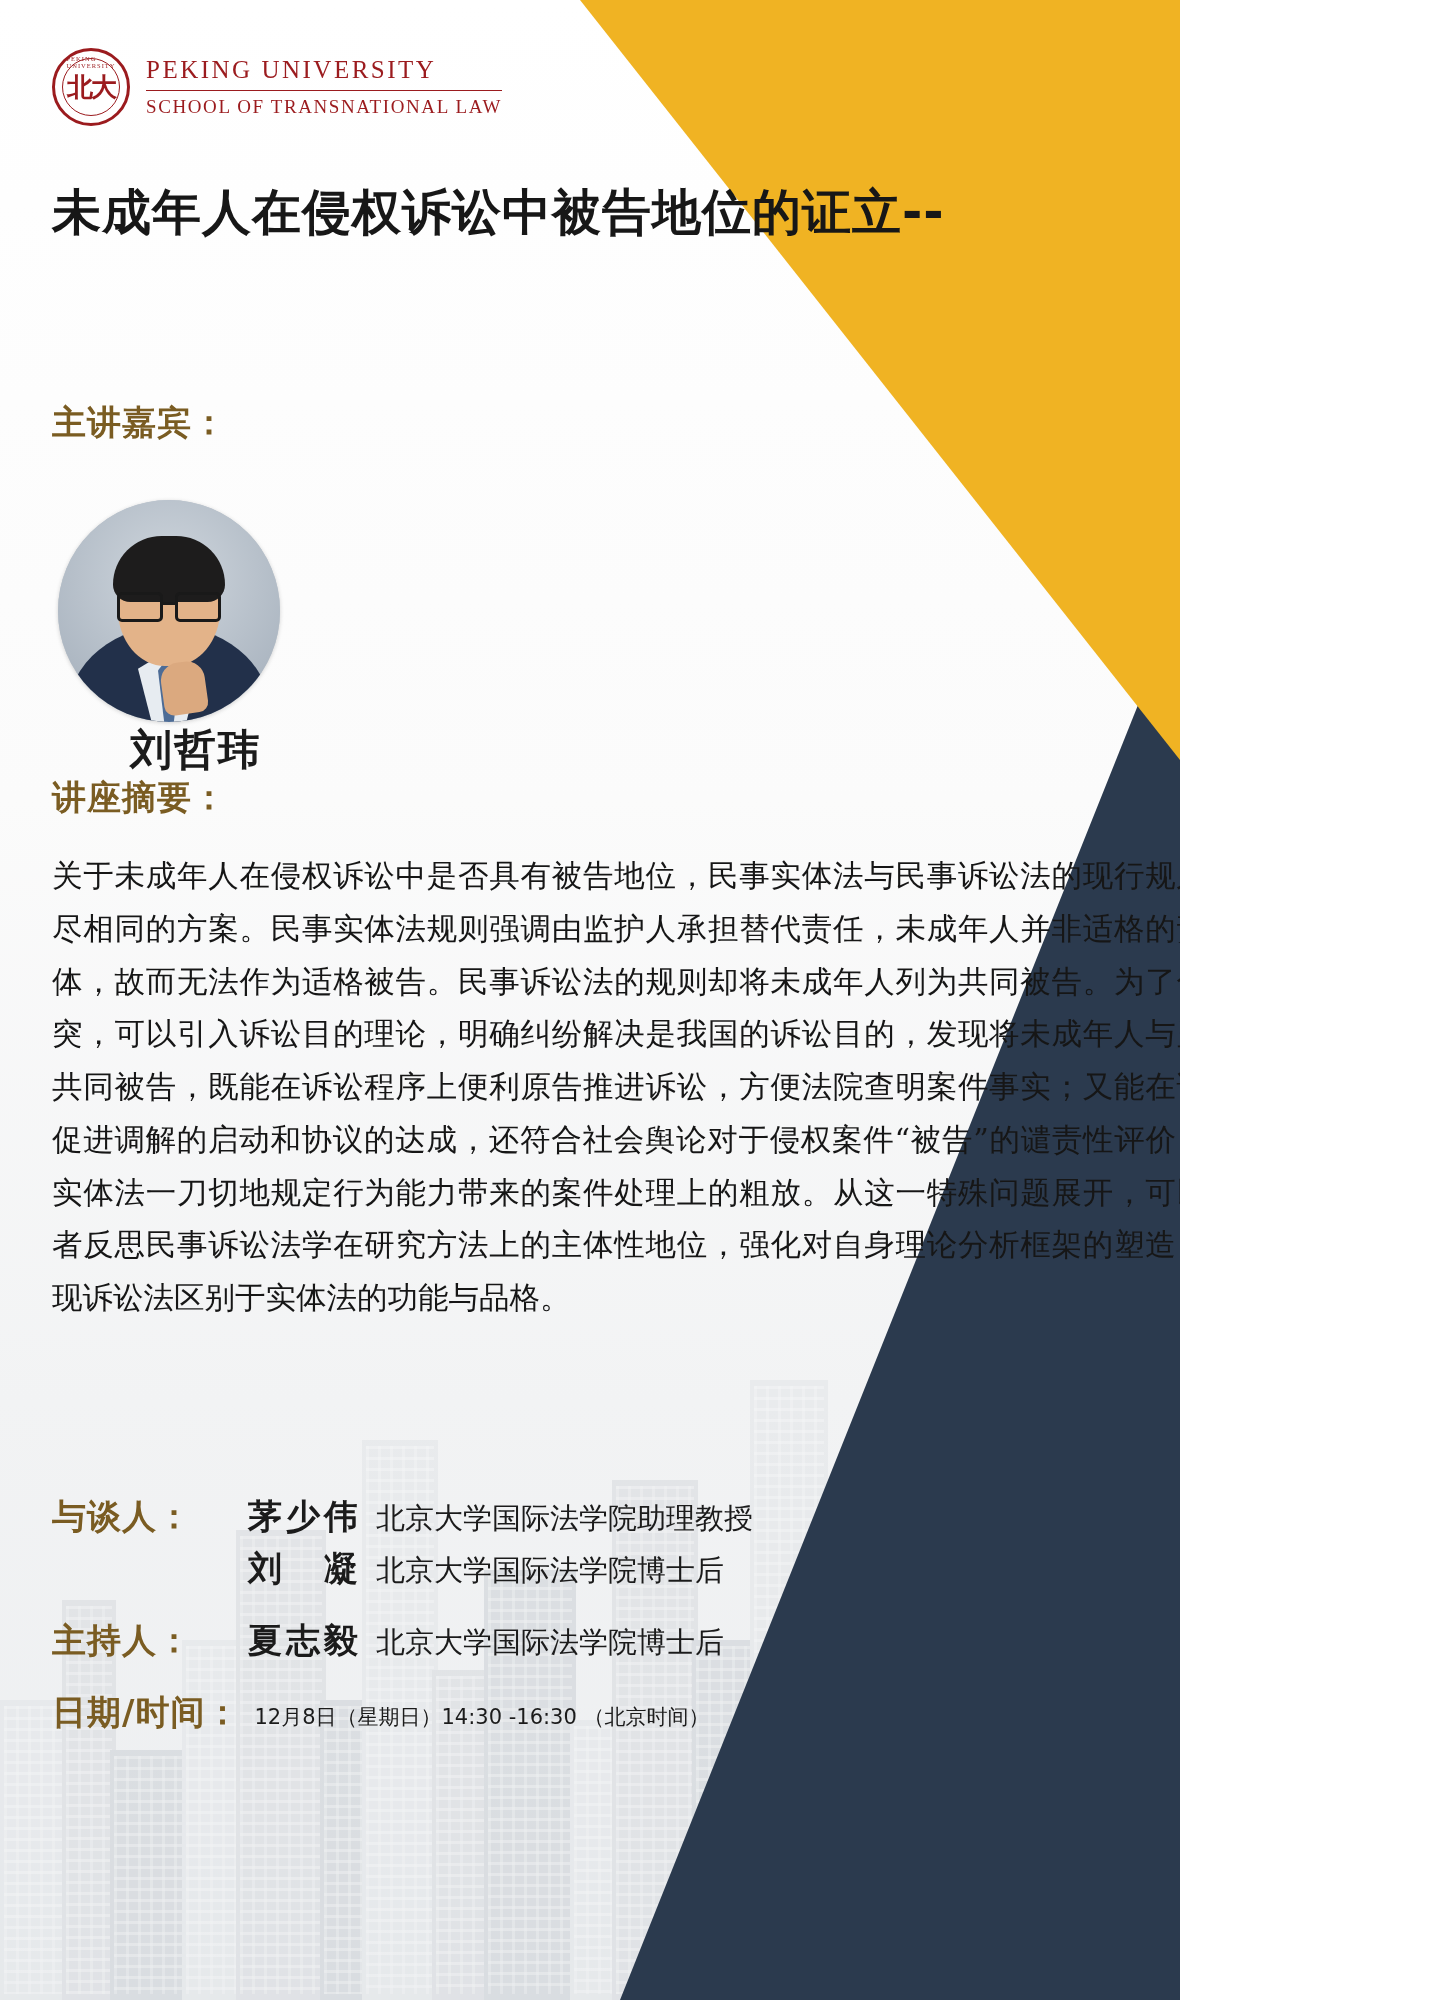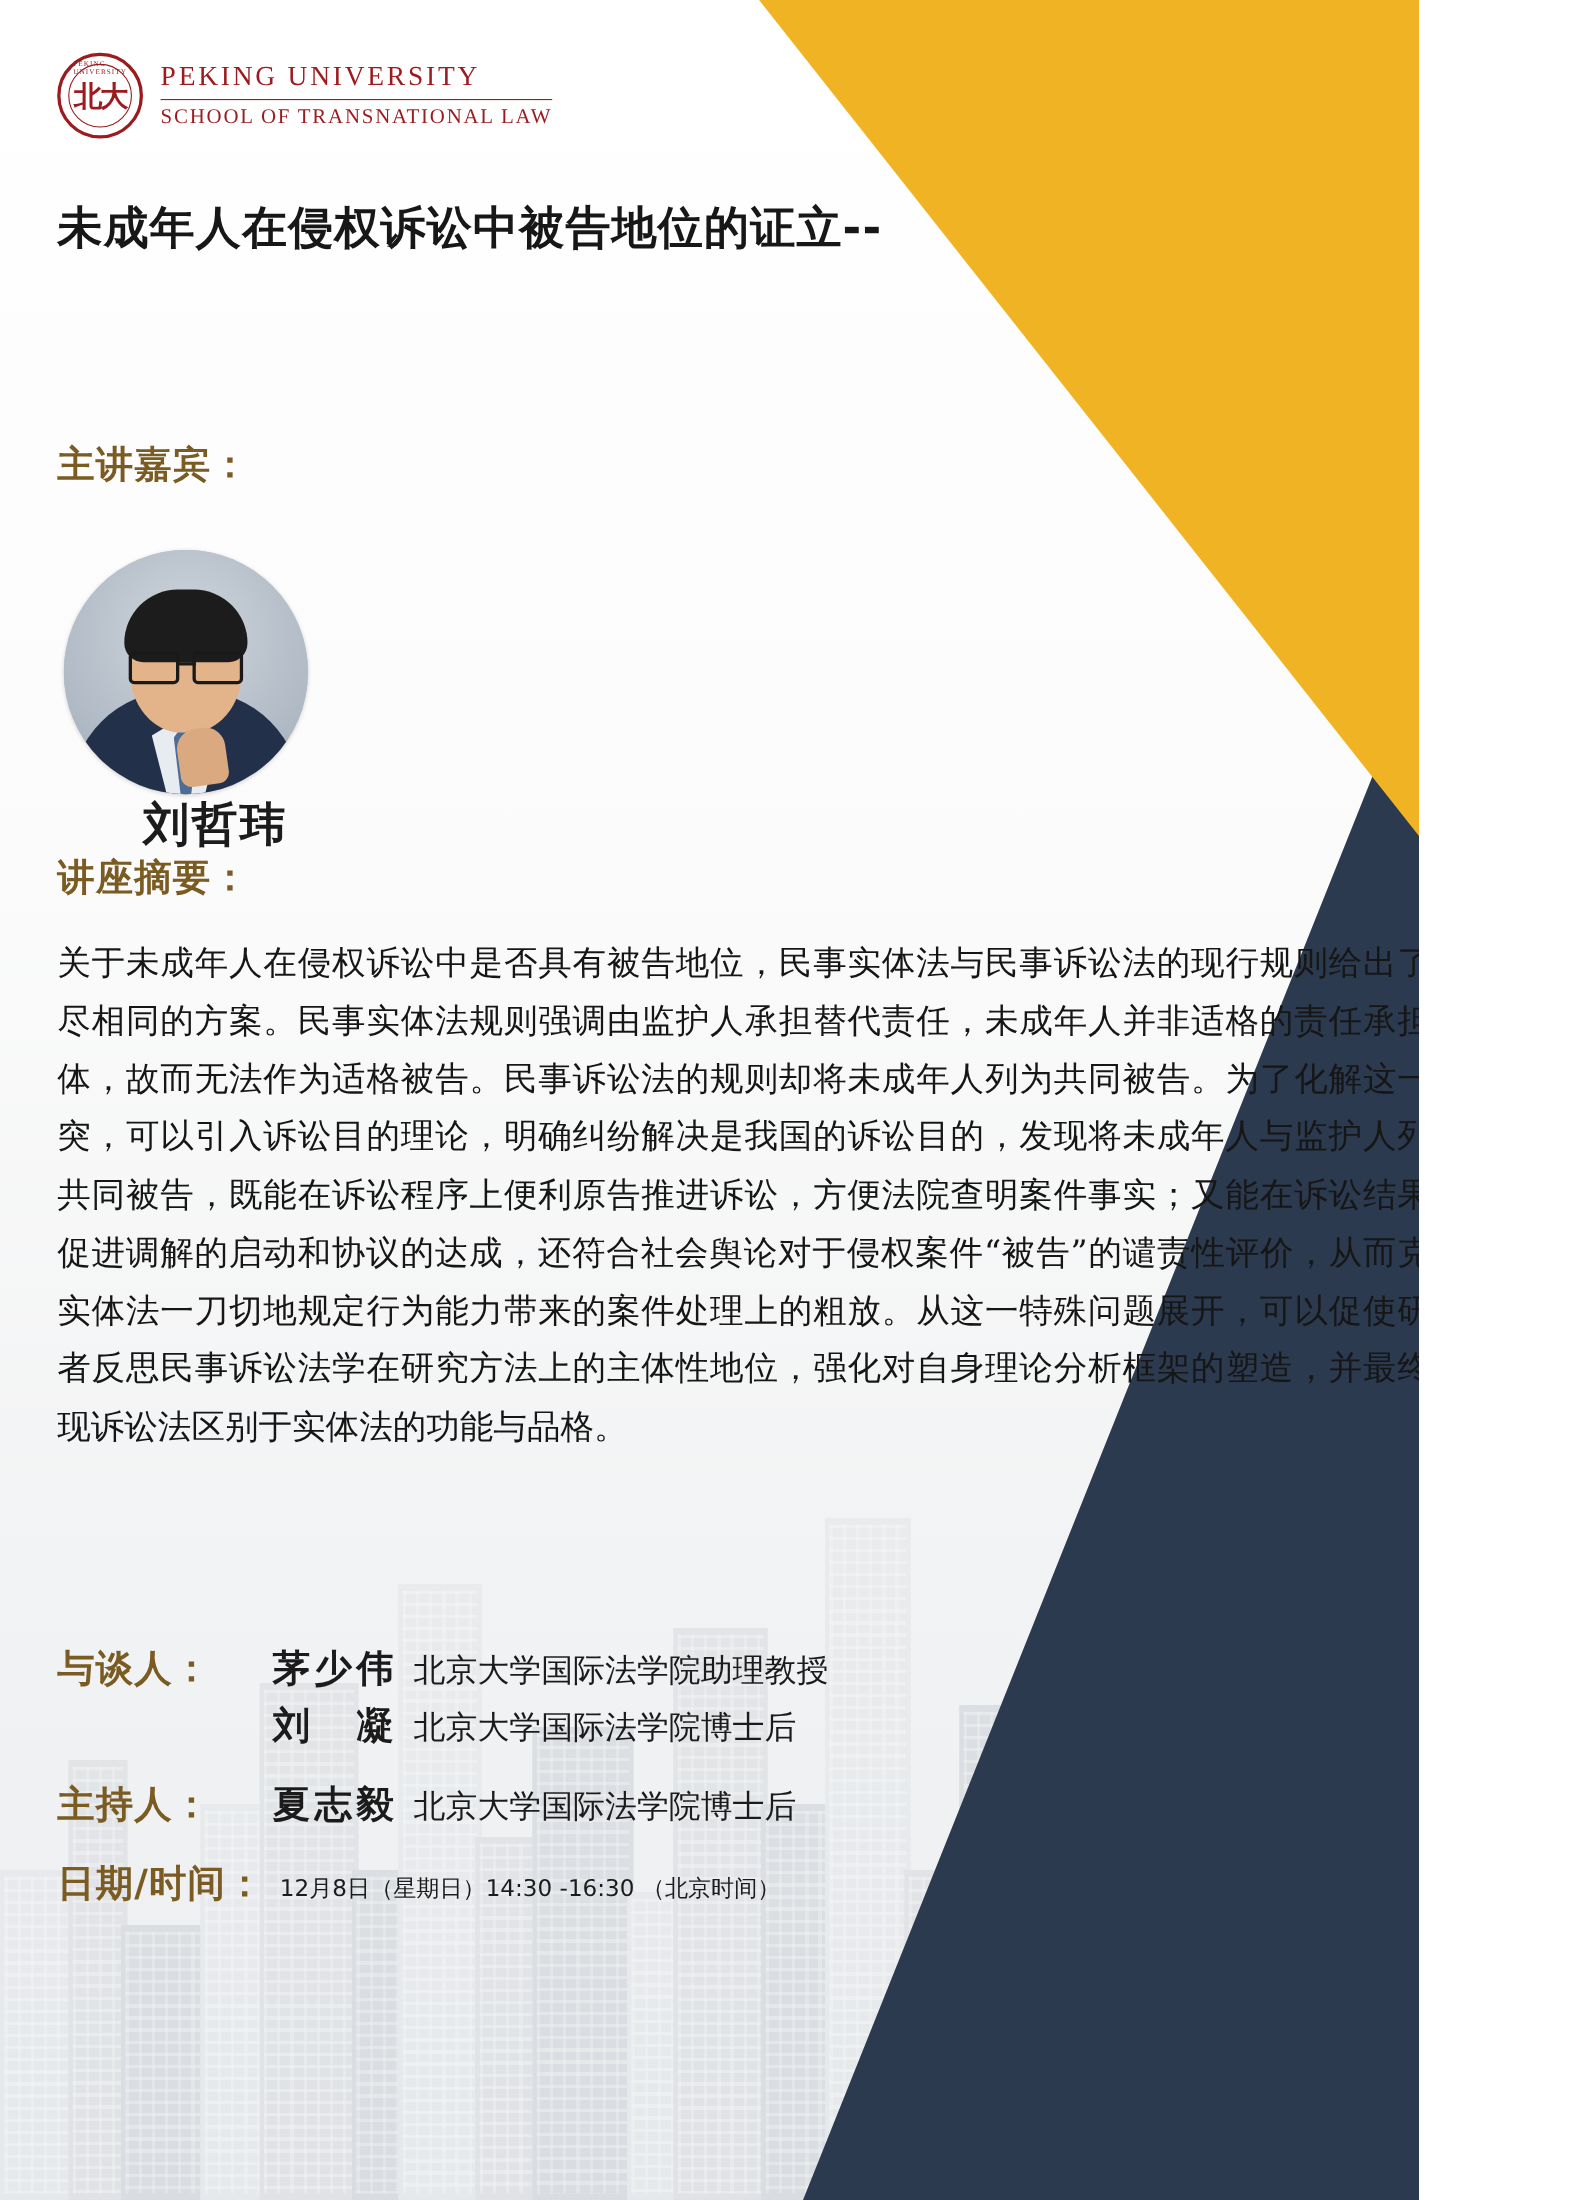--- a/index.html
+++ b/index.html
@@ -8,21 +8,21 @@
   }
   body {
     width: 1429px;
     height: 2000px;
     font-family: "Liberation Sans", sans-serif;
     background: #ffffff;
     overflow: hidden;
   }
   .poster {
     position: relative;
-    width: 1290px;
+    width: 1180px;
     height: 2000px;
     overflow: hidden;
     background: #bef264;
   }
 
   
   .bg-white {
     position: absolute;
     inset: 0;
     background: linear-gradient(180deg, #ffffff 0%, #fbfbfb 40%, #f2f3f4 70%, #eceef0 100%);
@@ -159,21 +159,21 @@
     letter-spacing: 1.6px;
     line-height: 1.15;
   }
 
   
   .title {
     position: absolute;
     top: 180px;
     left: 52px;
     width: 1270px;
-    font-size: 41px;
+    font-size: 49px;
     line-height: 1.33;
     font-weight: 700;
     color: #171717;
     letter-spacing: 1px;
     font-family: "DejaVu Sans", "Liberation Sans", sans-serif;
   }
 
   .section-label {
     font-size: 34px;
     font-weight: 700;

